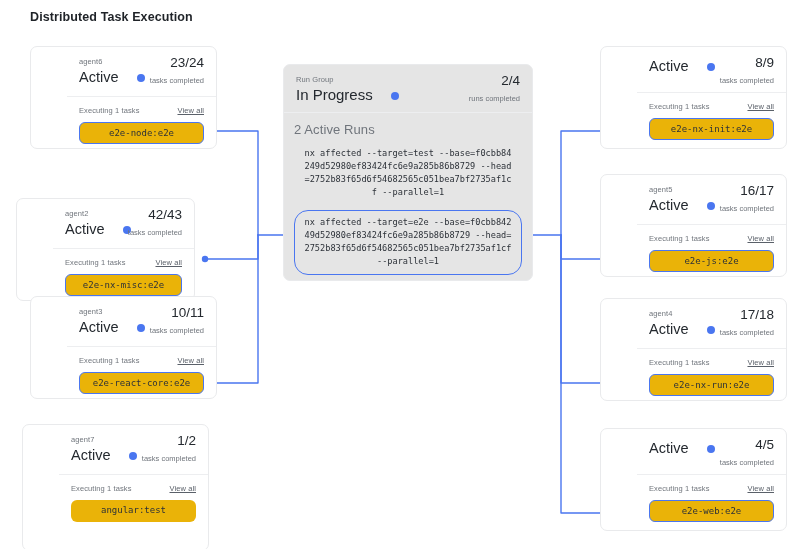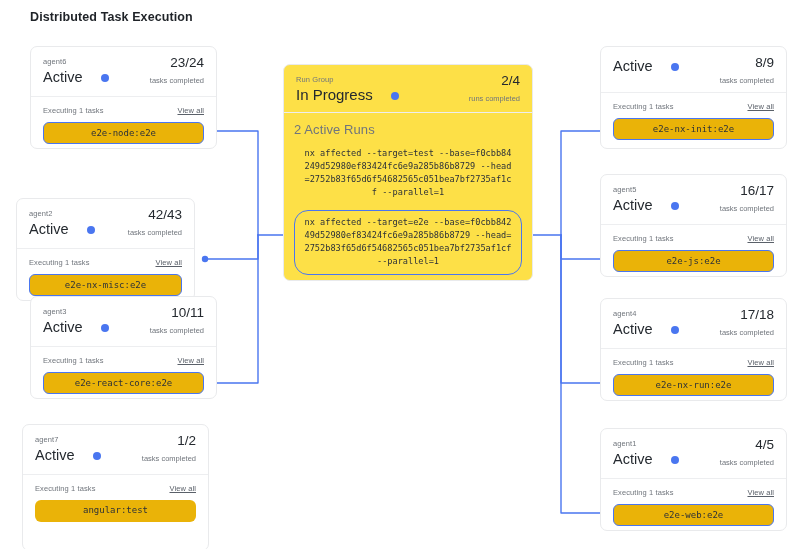--- a/index.html
+++ b/index.html
@@ -18,20 +18,21 @@
   #edges{position:absolute;left:0;top:0;width:800px;height:549px;pointer-events:none;}
 
   
   .card{
     position:absolute;
     background:#ffffff;
     border:1px solid #e9eaec;
     border-radius:7px;
     box-sizing:border-box;
     overflow:hidden;
+    padding-left:36px;
   }
   .card-head{
     position:relative;
     padding:9px 12px 10px 12px;
     border-bottom:1px solid #edeef0;
     min-height:46px;
     box-sizing:border-box;
   }
   .agent-name{
     font-size:7.5px;color:#70757c;line-height:11px;letter-spacing:.1px;
@@ -61,21 +62,21 @@
     text-align:center;
     font-family:"DejaVu Sans Mono","Liberation Mono",monospace;
     font-size:9px;color:#2c3138;
     background:#eab308;box-sizing:border-box;
   }
   .task-chip.plain{border:none;}
 
   
   #run-group{
     position:absolute;left:283px;top:64px;width:250px;height:217px;
-    background:#fde047;border:1px solid #e9eaec;border-radius:7px;box-sizing:border-box;overflow:hidden;
+    background:#e5e5e5;border:1px solid #e9eaec;border-radius:7px;box-sizing:border-box;overflow:hidden;
   }
   #rg-head{
     position:relative;padding:9px 12px 10px 12px;border-bottom:1px solid #edeef0;height:48px;box-sizing:border-box;
   }
   #rg-head .status-text{font-size:15px;}
   #rg-body{padding:9px 10px 10px 10px;}
   #active-runs-label{font-size:13px;color:#70757c;letter-spacing:.1px;}
   .run-cmd{
     margin-top:8px;
     font-family:"DejaVu Sans Mono","Liberation Mono",monospace;
@@ -289,21 +290,20 @@
     <div class="body-top">
       <span class="exec-label">Executing 1 tasks</span>
       <span class="view-all">View all</span>
     </div>
     <div class="task-chip">e2e-nx-run:e2e</div>
   </div>
 </div>
 
 <div class="card" style="left:600px;top:428px;width:187px;height:103px;">
   <div class="card-head">
-    <div class="agent-name">agent1</div>
     <div class="status-row">
       <span class="status-text">Active</span>
       <span class="dot"></span>
     </div>
     <div class="counts">
       <div class="count-main">4/5</div>
       <div class="count-sub">tasks completed</div>
     </div>
   </div>
   <div class="card-body">

